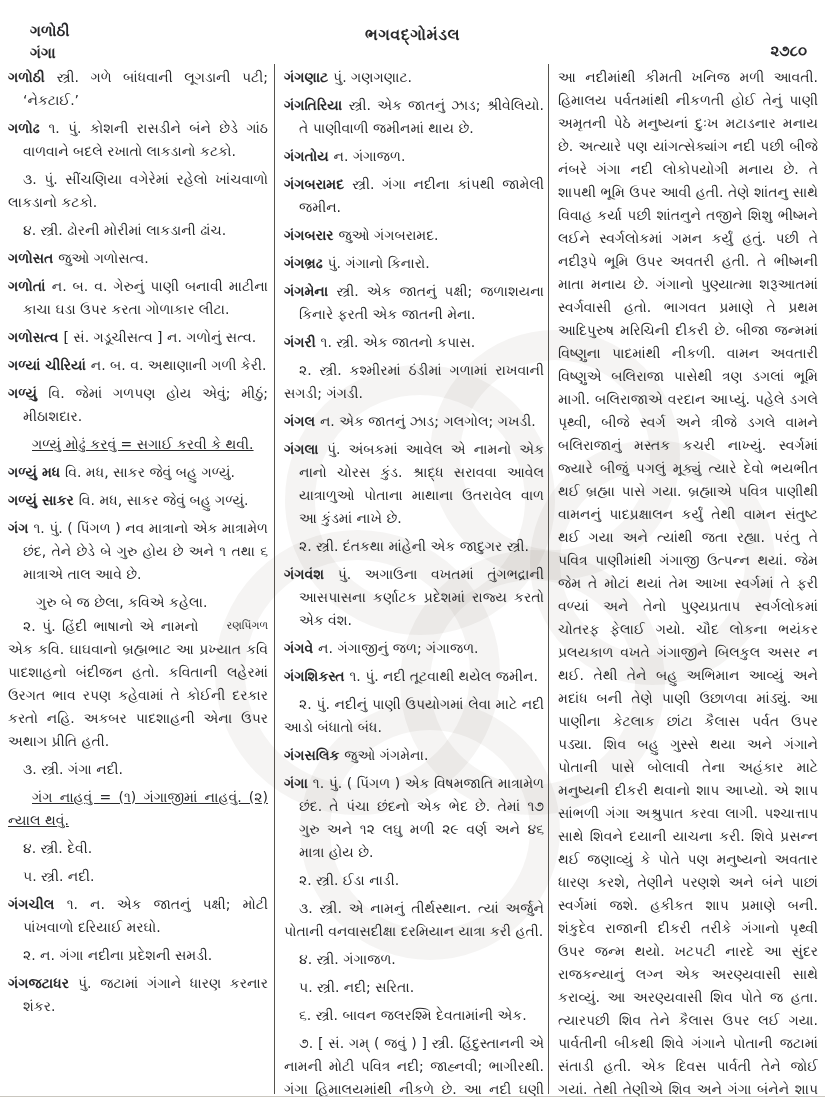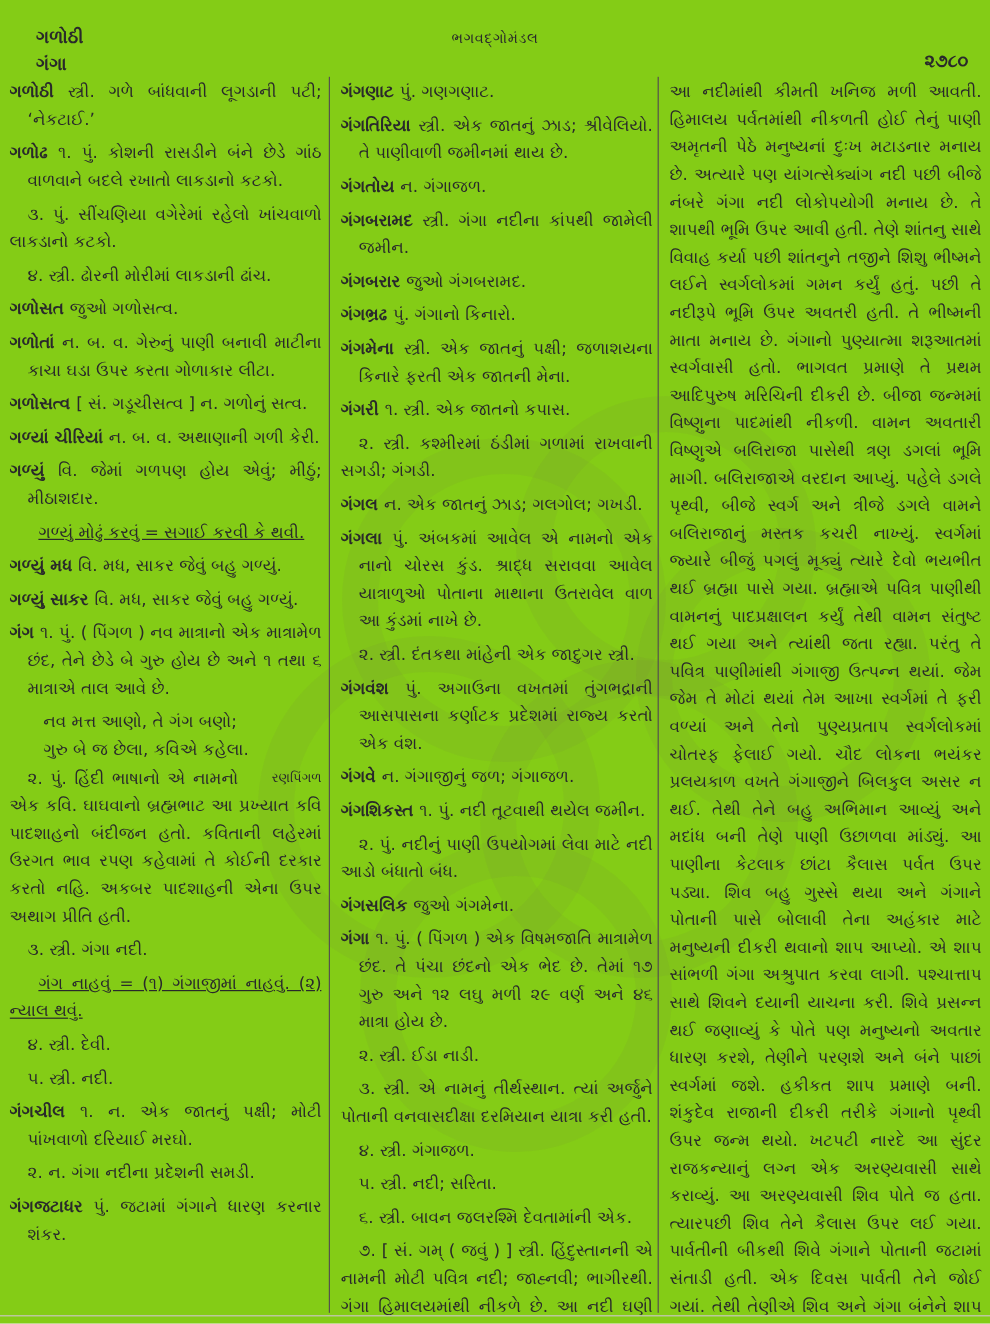--- a/index.html
+++ b/index.html
@@ -1,29 +1,29 @@
 <!DOCTYPE html>
 <html><head>
 <meta charset="utf-8">
 <style>
   html,body { margin:0; padding:0; background:#e8e6e1; }
   .page {
     position:relative;
     width:825px; height:1103px;
     margin:0 auto;
-    background:#84cc16;
+    background:#ffffff;
     font-family:"DejaVu Sans", sans-serif;
     color:#29292b;
     overflow:hidden;
   }
   
   .guide-top  { position:absolute; left:30px; top:22px;  font-size:15px; font-weight:bold; }
   .guide-bottom{ position:absolute; left:30px; top:44px; font-size:15px; font-weight:bold; }
   .title      { position:absolute; left:0; top:25px; width:100%; text-align:center;
-                font-size:12px; font-weight:normal; letter-spacing:.5px; }
+                font-size:16px; font-weight:bold; letter-spacing:.5px; }
   .pageno     { position:absolute; right:18px; top:42px; font-size:15px; font-weight:bold; }
 
   
   .col {
     position:absolute; top:66px; height:1030px; width:260px;
     font-size:14px; line-height:23px; text-align:justify;
     overflow:hidden; z-index:2;
   }
   .col1 { left:8px;   }
   .col2 { left:284px; }
@@ -88,21 +88,20 @@
       <p class="para sense">૪. સ્ત્રી. ઢોરની મોરીમાં લાકડાની ઢાંચ.</p>
       <p class="para entry"><b class="headword">ગળોસત </b>જુઓ ગળોસત્વ.</p>
       <p class="para entry"><b class="headword">ગળોતાં </b>ન. બ. વ. ગેરુનું પાણી બનાવી માટીના કાચા ઘડા ઉપર કરતા ગોળાકાર લીટા.</p>
       <p class="para entry"><b class="headword">ગળોસત્વ </b>[ સં. ગડૂચીસત્વ ] ન. ગળોનું સત્વ.</p>
       <p class="para entry"><b class="headword">ગળ્યાં ચીરિયાં </b>ન. બ. વ. અથાણાની ગળી કેરી.</p>
       <p class="para entry"><b class="headword">ગળ્યું </b>વિ. જેમાં ગળપણ હોય એવું; મીઠું; મીઠાશદાર.</p>
       <p class="para idiom">ગળ્યું મોઢું કરવું = સગાઈ કરવી કે થવી.</p>
       <p class="para entry"><b class="headword">ગળ્યું મધ </b>વિ. મધ, સાકર જેવું બહુ ગળ્યું.</p>
       <p class="para entry"><b class="headword">ગળ્યું સાકર </b>વિ. મધ, સાકર જેવું બહુ ગળ્યું.</p>
       <p class="para entry"><b class="headword">ગંગ </b>૧. પું. ( પિંગળ ) નવ માત્રાનો એક માત્રામેળ છંદ, તેને છેડે બે ગુરુ હોય છે અને ૧ તથા ૬ માત્રાએ તાલ આવે છે.</p>
-      <p class="para verse">નવ મત્ત આણો, તે ગંગ બણો;</p>
       <p class="para verse">ગુરુ બે જ છેલા, કવિએ કહેલા.<span class="attribution">રણપિંગળ</span></p>
       <p class="para sense">૨. પું. હિંદી ભાષાનો એ નામનો એક કવિ. ઘાઘવાનો બ્રહ્મભાટ આ પ્રખ્યાત કવિ પાદશાહનો બંદીજન હતો. કવિતાની લહેરમાં ઉરગત ભાવ રપણ કહેવામાં તે કોઈની દરકાર કરતો નહિ. અકબર પાદશાહની એના ઉપર અથાગ પ્રીતિ હતી.</p>
       <p class="para sense">૩. સ્ત્રી. ગંગા નદી.</p>
       <p class="para idiom">ગંગ નાહવું = (૧) ગંગાજીમાં નાહવું. (૨) ન્યાલ થવું.</p>
       <p class="para sense">૪. સ્ત્રી. દેવી.</p>
       <p class="para sense">૫. સ્ત્રી. નદી.</p>
       <p class="para entry"><b class="headword">ગંગચીલ </b>૧. ન. એક જાતનું પક્ષી; મોટી પાંખવાળો દરિયાઈ મરઘો.</p>
       <p class="para sense">૨. ન. ગંગા નદીના પ્રદેશની સમડી.</p>
       <p class="para entry"><b class="headword">ગંગજટાધર </b>પું. જટામાં ગંગાને ધારણ કરનાર શંકર.</p>
     </div>

